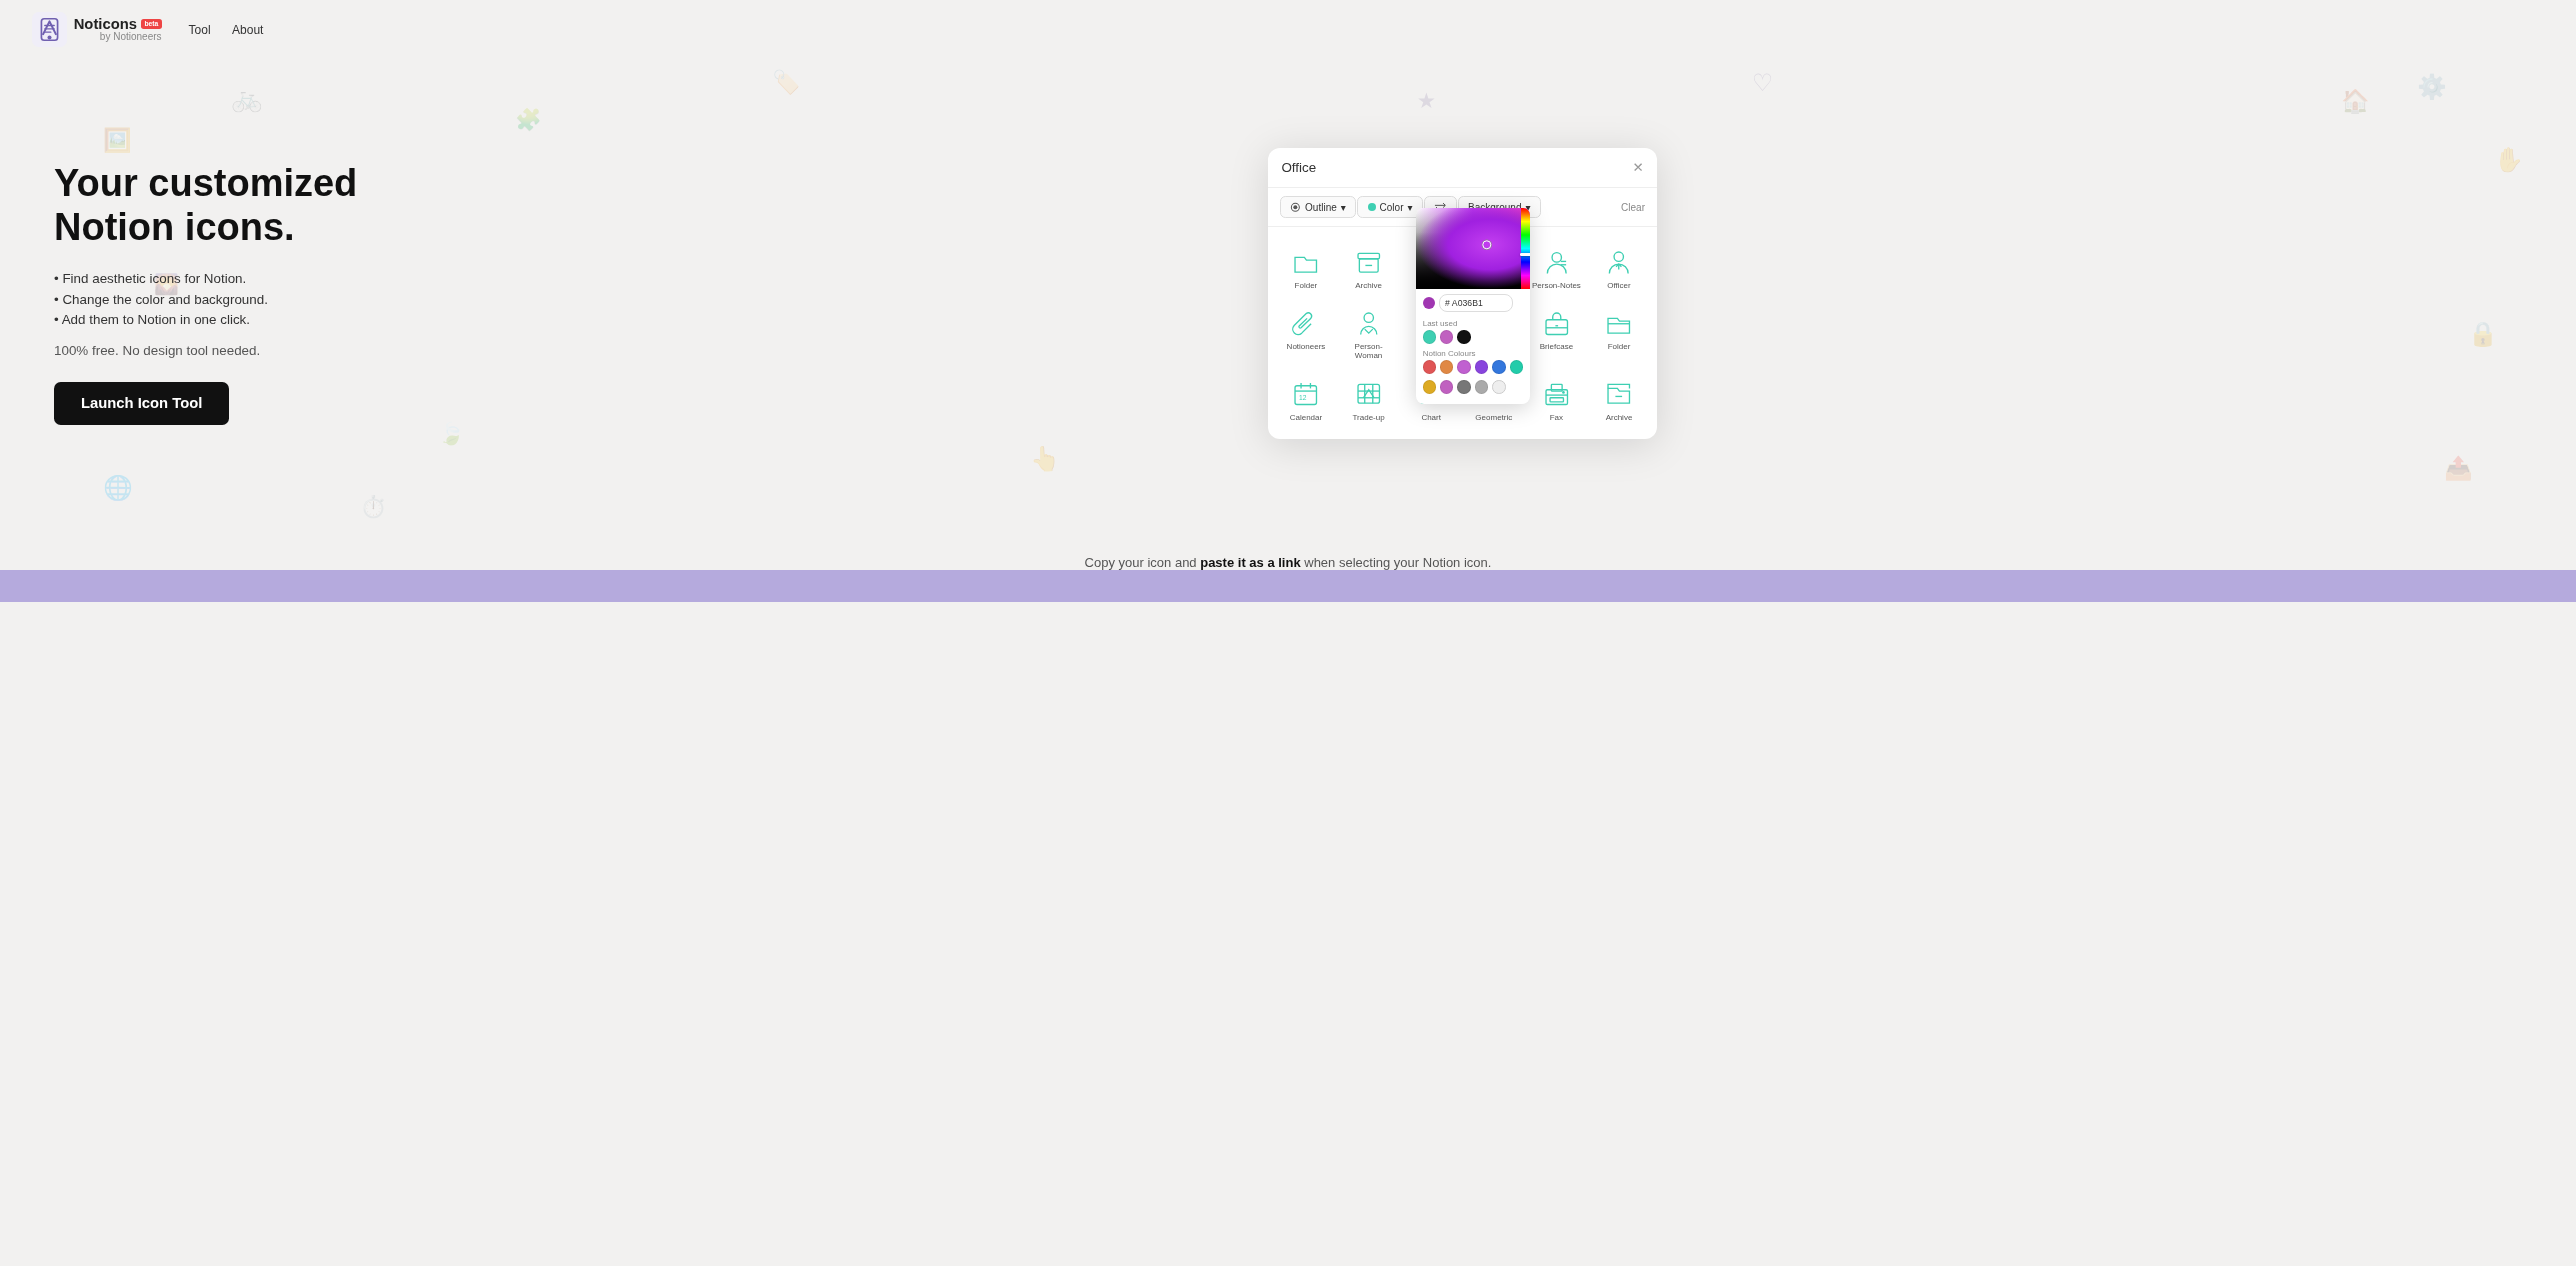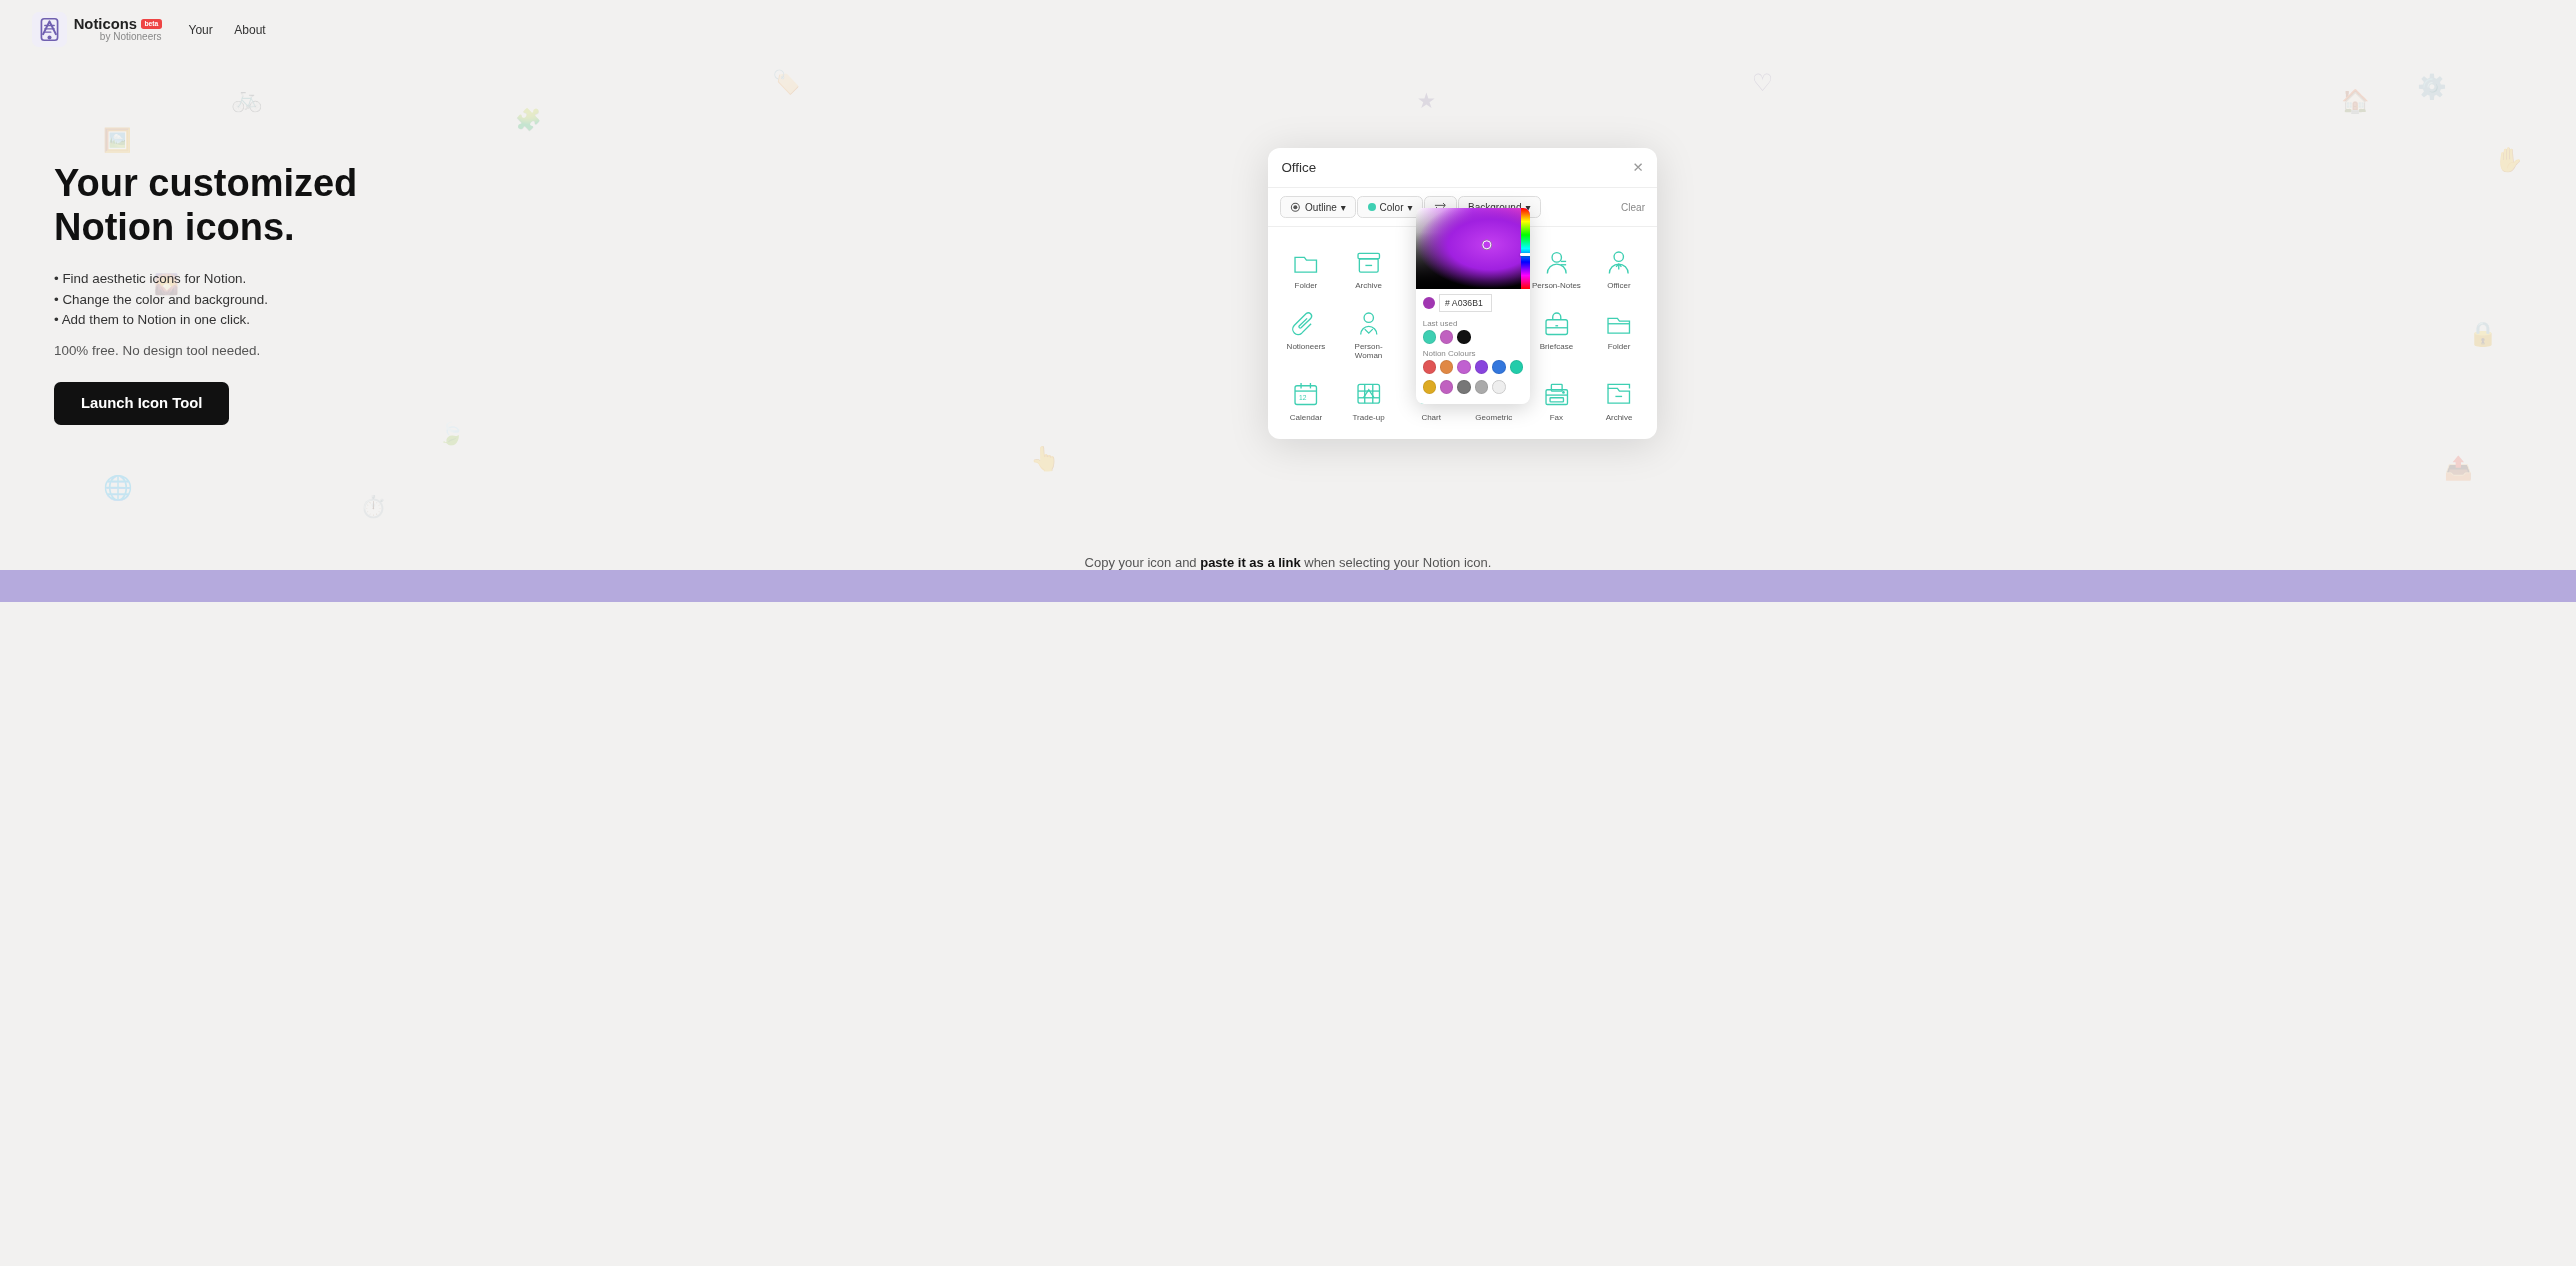--- a/index.html
+++ b/index.html
@@ -287,24 +287,24 @@
     }
     .color-swatch-small {
       width: 12px;
       height: 12px;
       border-radius: 50%;
       background: #a036b1;
       flex-shrink: 0;
     }
     .color-hex-input {
       border: 0.7px solid #ddd;
-      border-radius: 0;
+      border-radius: 8px;
       padding: 2.7px 5.4px;
       font-size: 8.7px;
-      width: 53px;
+      width: 74px;
       color: #333;
     }
     .color-section-label {
       font-size: 8px;
       color: #888;
       padding: 4px 6.7px 1.3px;
     }
     .color-row {
       display: flex;
       gap: 4px;
@@ -365,21 +365,21 @@
     </svg>
     <div class="logo-text-wrap">
       <div class="logo-title">
         <span>Noticons</span>
         <span class="beta-badge">beta</span>
       </div>
       <span class="logo-sub">by Notioneers</span>
     </div>
   </div>
   <div class="nav-links">
-    <a href="#">Your</a>
+    <a href="#">Tool</a>
     <a href="#">About</a>
   </div>
 </nav>
 
 <section class="hero">
 
   <div class="deco-icons">
 
     <span class="deco-icon" style="top:5%;left:9%;font-size:25.5px;">🚲</span>
 

